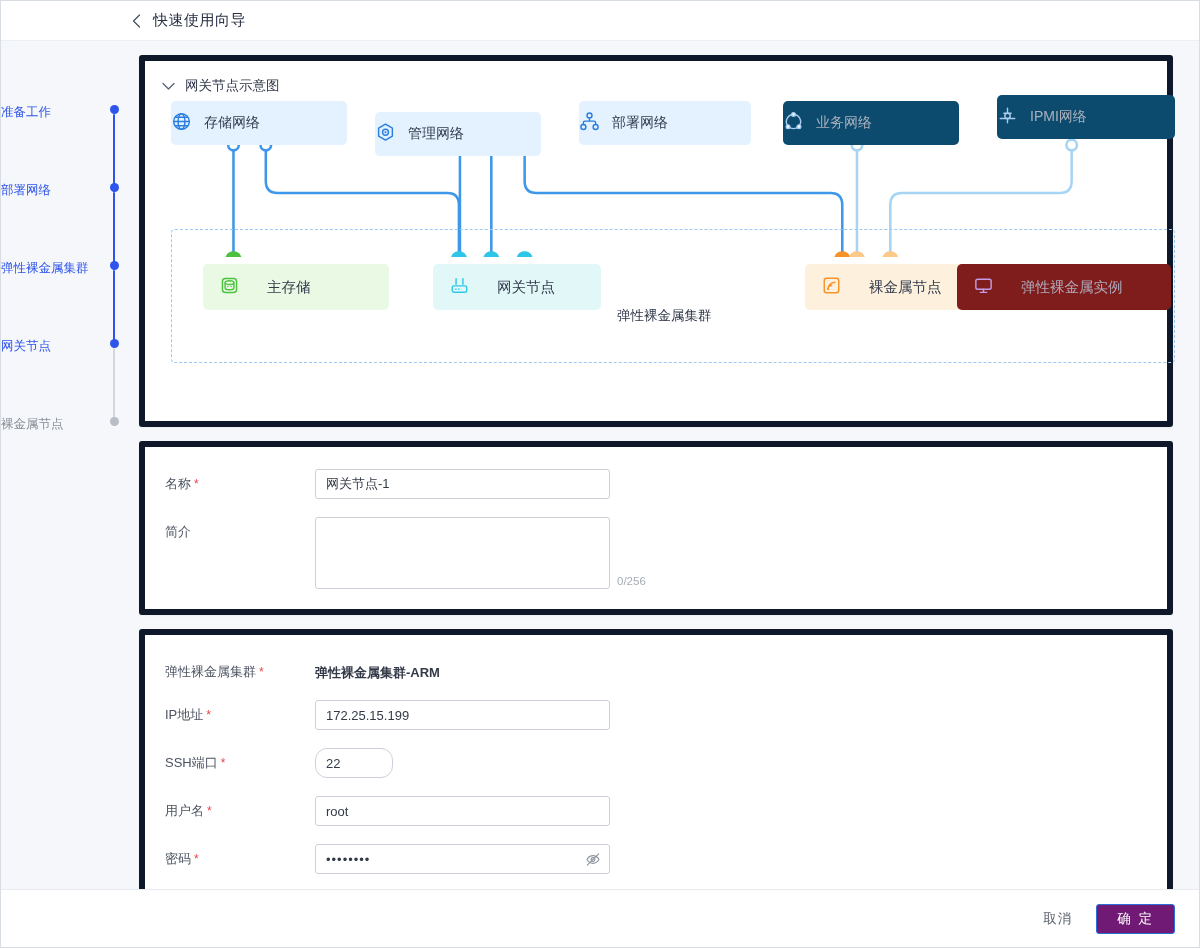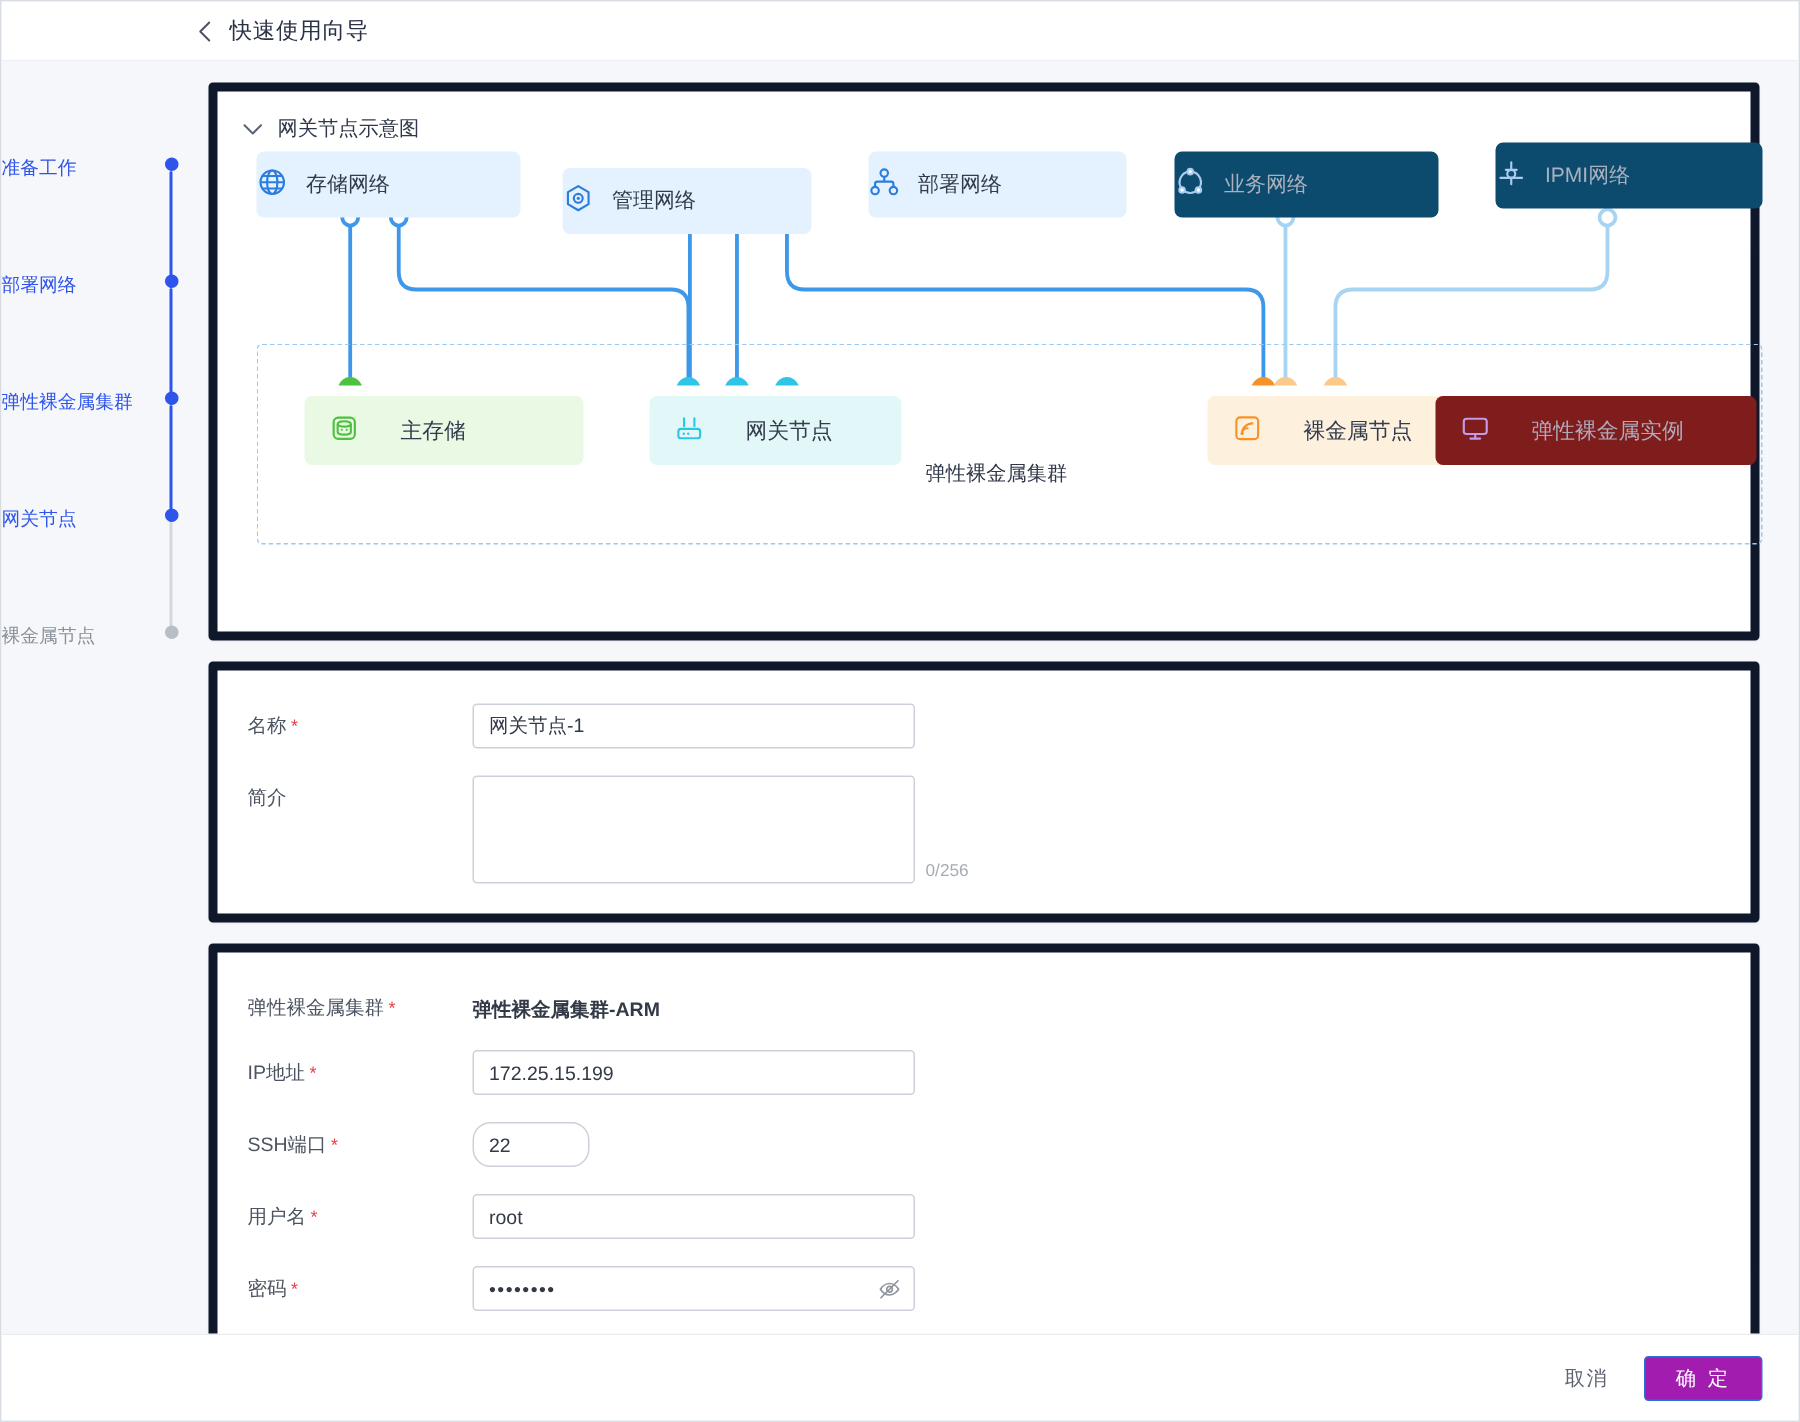--- a/index.html
+++ b/index.html
@@ -278,21 +278,21 @@
     font-family: inherit;
   }
   .btn-text {
     border: none;
     background: transparent;
     color: #5d646f;
     padding: 0 6px;
     letter-spacing: 1px;
   }
   .btn-primary {
-    background: #a21caf;
+    background: #701a75;
     border: 1px solid #2b6fd6;
     color: #fff;
     padding: 0 20px;
     letter-spacing: 2px;
   }
 </style>
 </head>
 <body>
 
 <div class="app">

